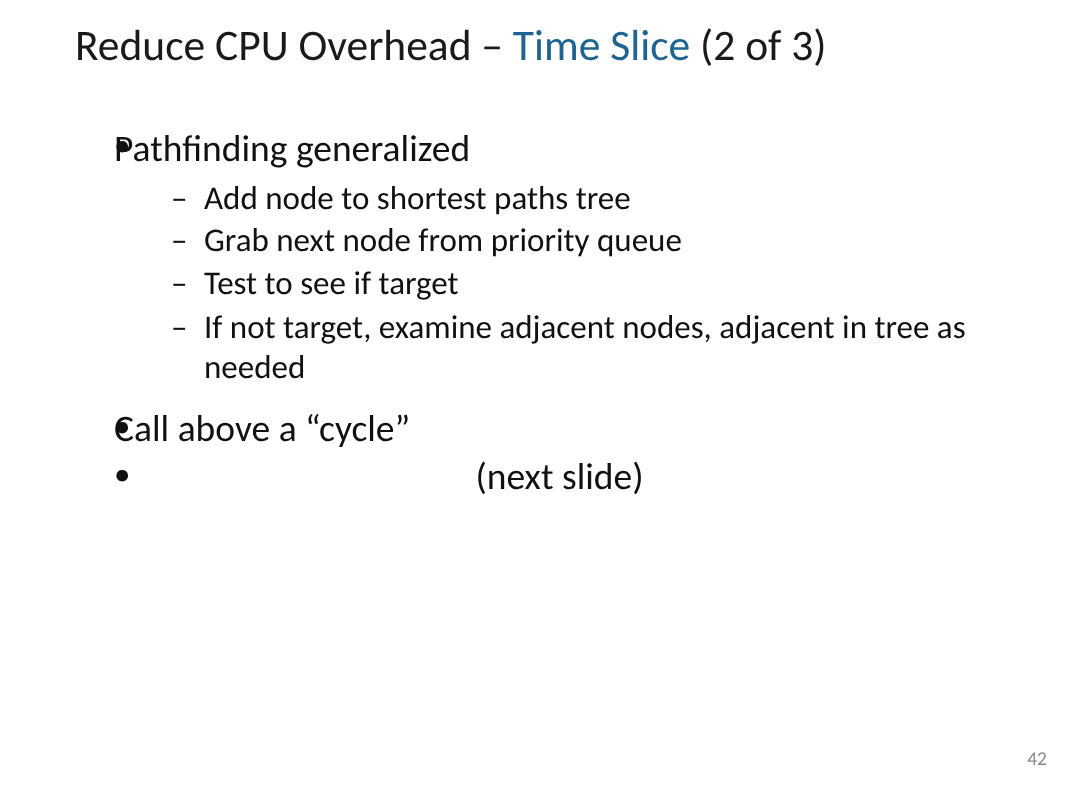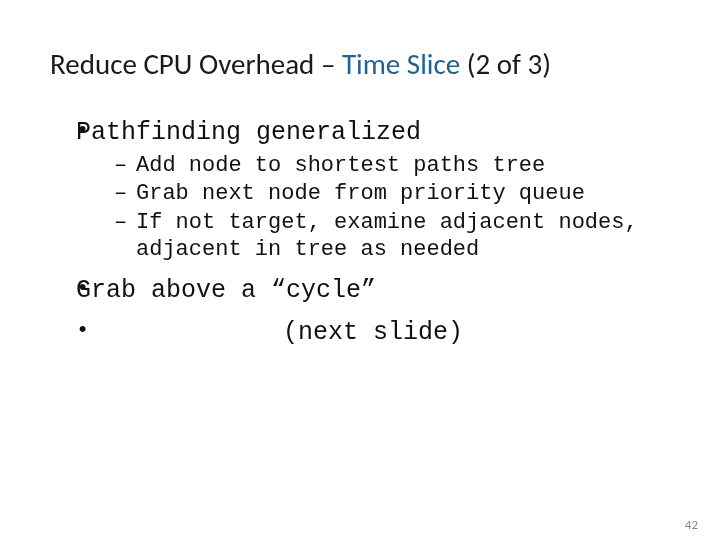--- a/index.html
+++ b/index.html
@@ -1,50 +1,51 @@
 <!DOCTYPE html>
 <html><head>
 <meta charset="utf-8">
 <style>
   * { margin: 0; padding: 0; box-sizing: border-box; }
   html, body { width: 720px; height: 540px; background: #fff; font-family: Calibri, "Segoe UI", Arial, sans-serif; color: #000; }
-  .slide { position: relative; width: 720px; height: 540px; padding: 46px 50px 0 50px; }
+  .slide { position: relative; width: 720px; height: 540px; padding: 12px 50px 0 50px; }
   .title { font-size: 29px; font-weight: 400; letter-spacing: 0px; margin-bottom: 36px; white-space: nowrap; }
   .title .dark { color: #1a1a1a; }
   .title .accent { color: #1f6391; }
   .body { font-size: 25px; color: #111; line-height: 1.22; }
   .lvl1 { margin-left: 0; padding-left: 26px; list-style: none; }
-  .lvl1 > li { position: relative; margin-bottom: 2px; font-family: Liberation Mono, monospace; }
+  .lvl1 > li { position: relative; margin-bottom: 2px; }
   .lvl1 > li::before { content: "•"; position: absolute; left: 0; top: 0; font-size: 22px; }
   .lvl2 { list-style: none; margin: 4px 0 12px 38px; font-size: 22px; }
   .lvl2 > li { position: relative; padding-left: 22px; margin-bottom: 2px; }
   .lvl2 > li::before { content: "–"; position: absolute; left: 0; top: 0; }
-  .centered-sub { text-align: center; font-size: 25px; margin-top: 12px; }
-  .pagenum { position: absolute; right: 22px; bottom: 8px; font-size: 13px; color: #8a8a8a; }
+  .centered-sub { text-align: center; font-size: 25px; margin-top: 2px; }
+  .pagenum { position: absolute; right: 22px; bottom: 26px; font-size: 13px; color: #8a8a8a; }
 </style>
 </head>
 <body>
 
 <div class="slide">
 
   <h1 class="title">
     <span class="dark">Reduce CPU Overhead </span><span class="dark">– </span><span class="accent">Time Slice </span><span class="dark">(2 of 3)</span>
   </h1>
 
   <div class="body">
     <ul class="lvl1">
       <li>
         <span>Pathfinding generalized</span>
         <ul class="lvl2">
           <li>Add node to shortest paths tree</li>
           <li>Grab next node from priority queue</li>
+          <li>Test to see if target</li>
           <li>If not target, examine adjacent nodes, adjacent in tree as needed</li>
         </ul>
       </li>
-      <li>Grab above a “cycle”</li>
+      <li>Call above a “cycle”</li>
       <li>
         <div class="centered-sub">(next slide)</div>
       </li>
     </ul>
   </div>
 
   <div class="pagenum">42</div>
 </div>
 
 </body></html>

